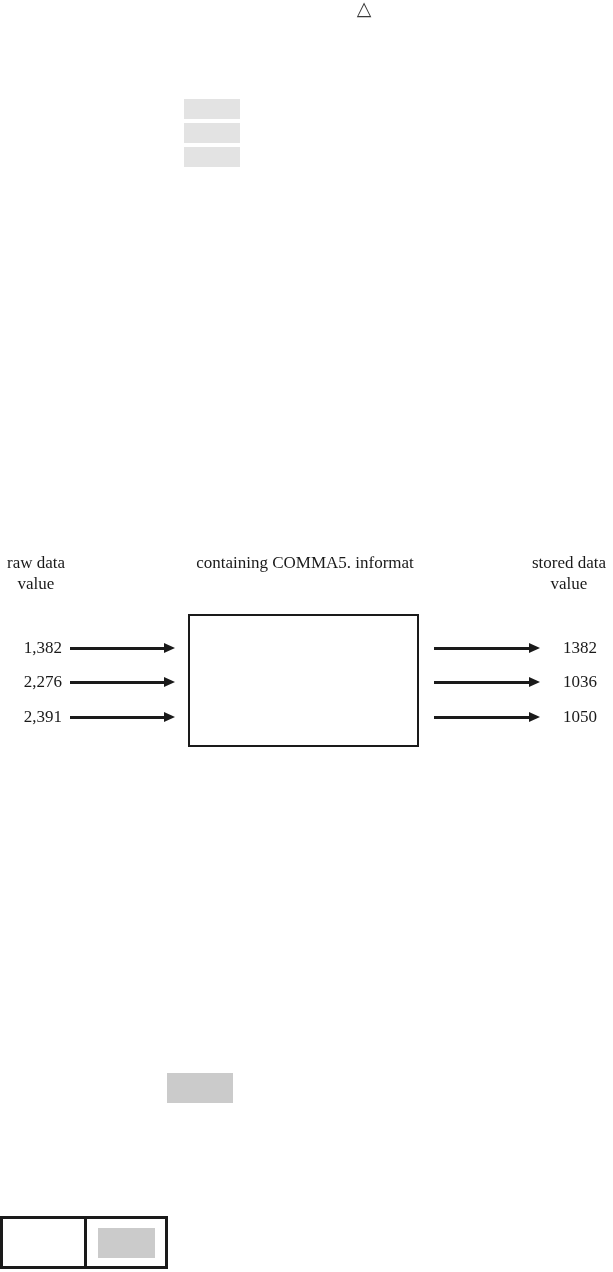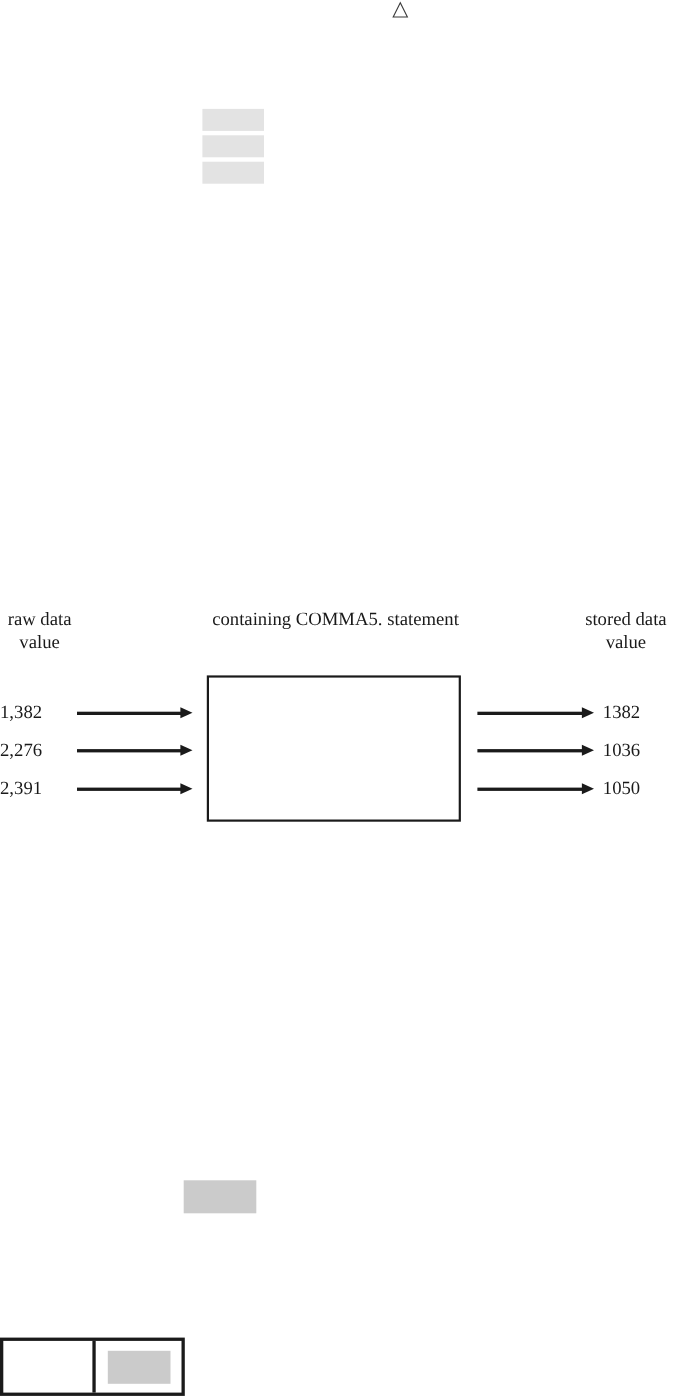--- a/index.html
+++ b/index.html
@@ -96,22 +96,22 @@
     box-sizing: border-box;
   }
 
   
   .val {
     position: absolute;
     font-size: 17px;
     line-height: 20px;
     white-space: nowrap;
   }
-  .val-left  { left: 0px;  width: 62px; text-align: left; }
-  .val-right { left: 548px; width: 64px; text-align: left; }
+  .val-left  { left: 0px;  width: 62px; text-align: right; }
+  .val-right { left: 548px; width: 64px; text-align: center; }
 
   .row-1 { top: 86px; }
   .row-2 { top: 120px; }
   .row-3 { top: 155px; }
 
   
   .arrow {
     position: absolute;
     height: 11px;
   }
@@ -203,21 +203,21 @@
   </div>
 
   <div class="diagram">
 
     <div class="col-label label-left">
       <div>raw data</div>
       <div>value</div>
     </div>
 
     <div class="col-label label-center">
-      <div>containing COMMA5. statement</div>
+      <div>containing COMMA5. informat</div>
     </div>
 
     <div class="col-label label-right">
       <div>stored data</div>
       <div>value</div>
     </div>
 
     <div class="process-box"></div>
 
     <div class="val val-left row-1">1,382</div>

